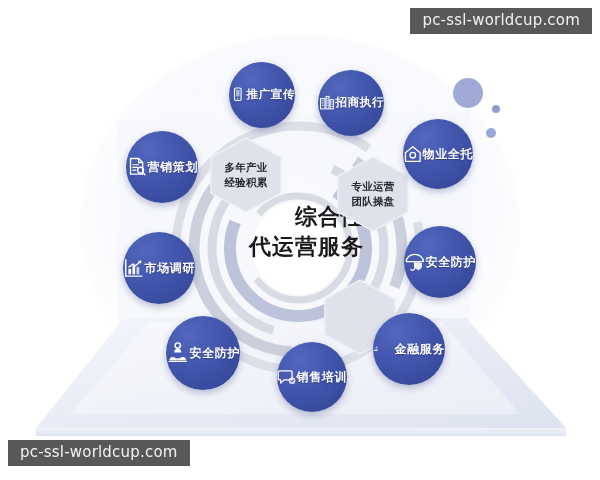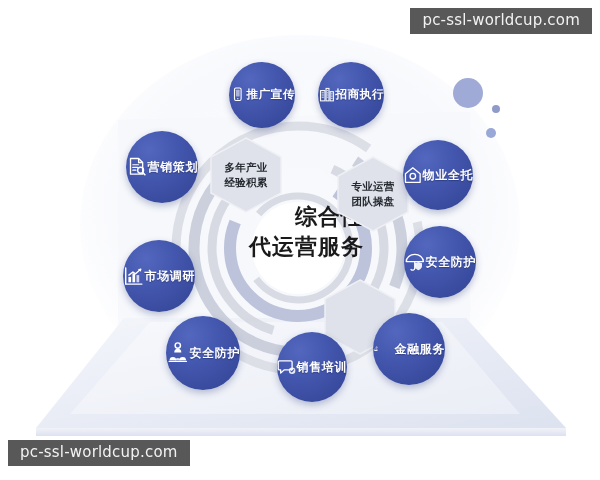--- a/index.html
+++ b/index.html
@@ -133,27 +133,27 @@
     font-size: 12px;
     font-weight: bold;
     letter-spacing: 0.6px;
     line-height: 1;
     white-space: nowrap;
     text-shadow: 0 1px 1px rgba(25,35,85,0.45);
   }
 
   
   #node-tuiguang  { left: 229px; top: 62px;  width: 66px; height: 66px; }
-  #node-zhaoshang { left: 318px; top: 62px;  width: 66px; height: 66px; }
+  #node-zhaoshang { left: 318px; top: 70px;  width: 66px; height: 66px; }
   #node-yingxiao  { left: 126px; top: 131px; width: 72px; height: 72px; justify-content: flex-end; }
-  #node-wuye      { left: 403px; top: 140px; width: 70px; height: 70px; }
-  #node-shichang  { left: 123px; top: 240px; width: 72px; height: 72px; }
+  #node-wuye      { left: 403px; top: 119px; width: 70px; height: 70px; }
+  #node-shichang  { left: 123px; top: 232px; width: 72px; height: 72px; }
   #node-anquan    { left: 404px; top: 226px; width: 72px; height: 72px; }
   #node-fawu      { left: 166px; top: 316px; width: 74px; height: 74px; }
-  #node-xiaoshou  { left: 277px; top: 332px; width: 70px; height: 70px; }
+  #node-xiaoshou  { left: 277px; top: 342px; width: 70px; height: 70px; }
   #node-jinrong   { left: 373px; top: 313px; width: 72px; height: 72px; gap: 16px; }
 
   #node-tuiguang .node-label,
   #node-zhaoshang .node-label { font-size: 11.5px; }
 </style>
 </head>
 <body>
 
 <div id="stage">
 

